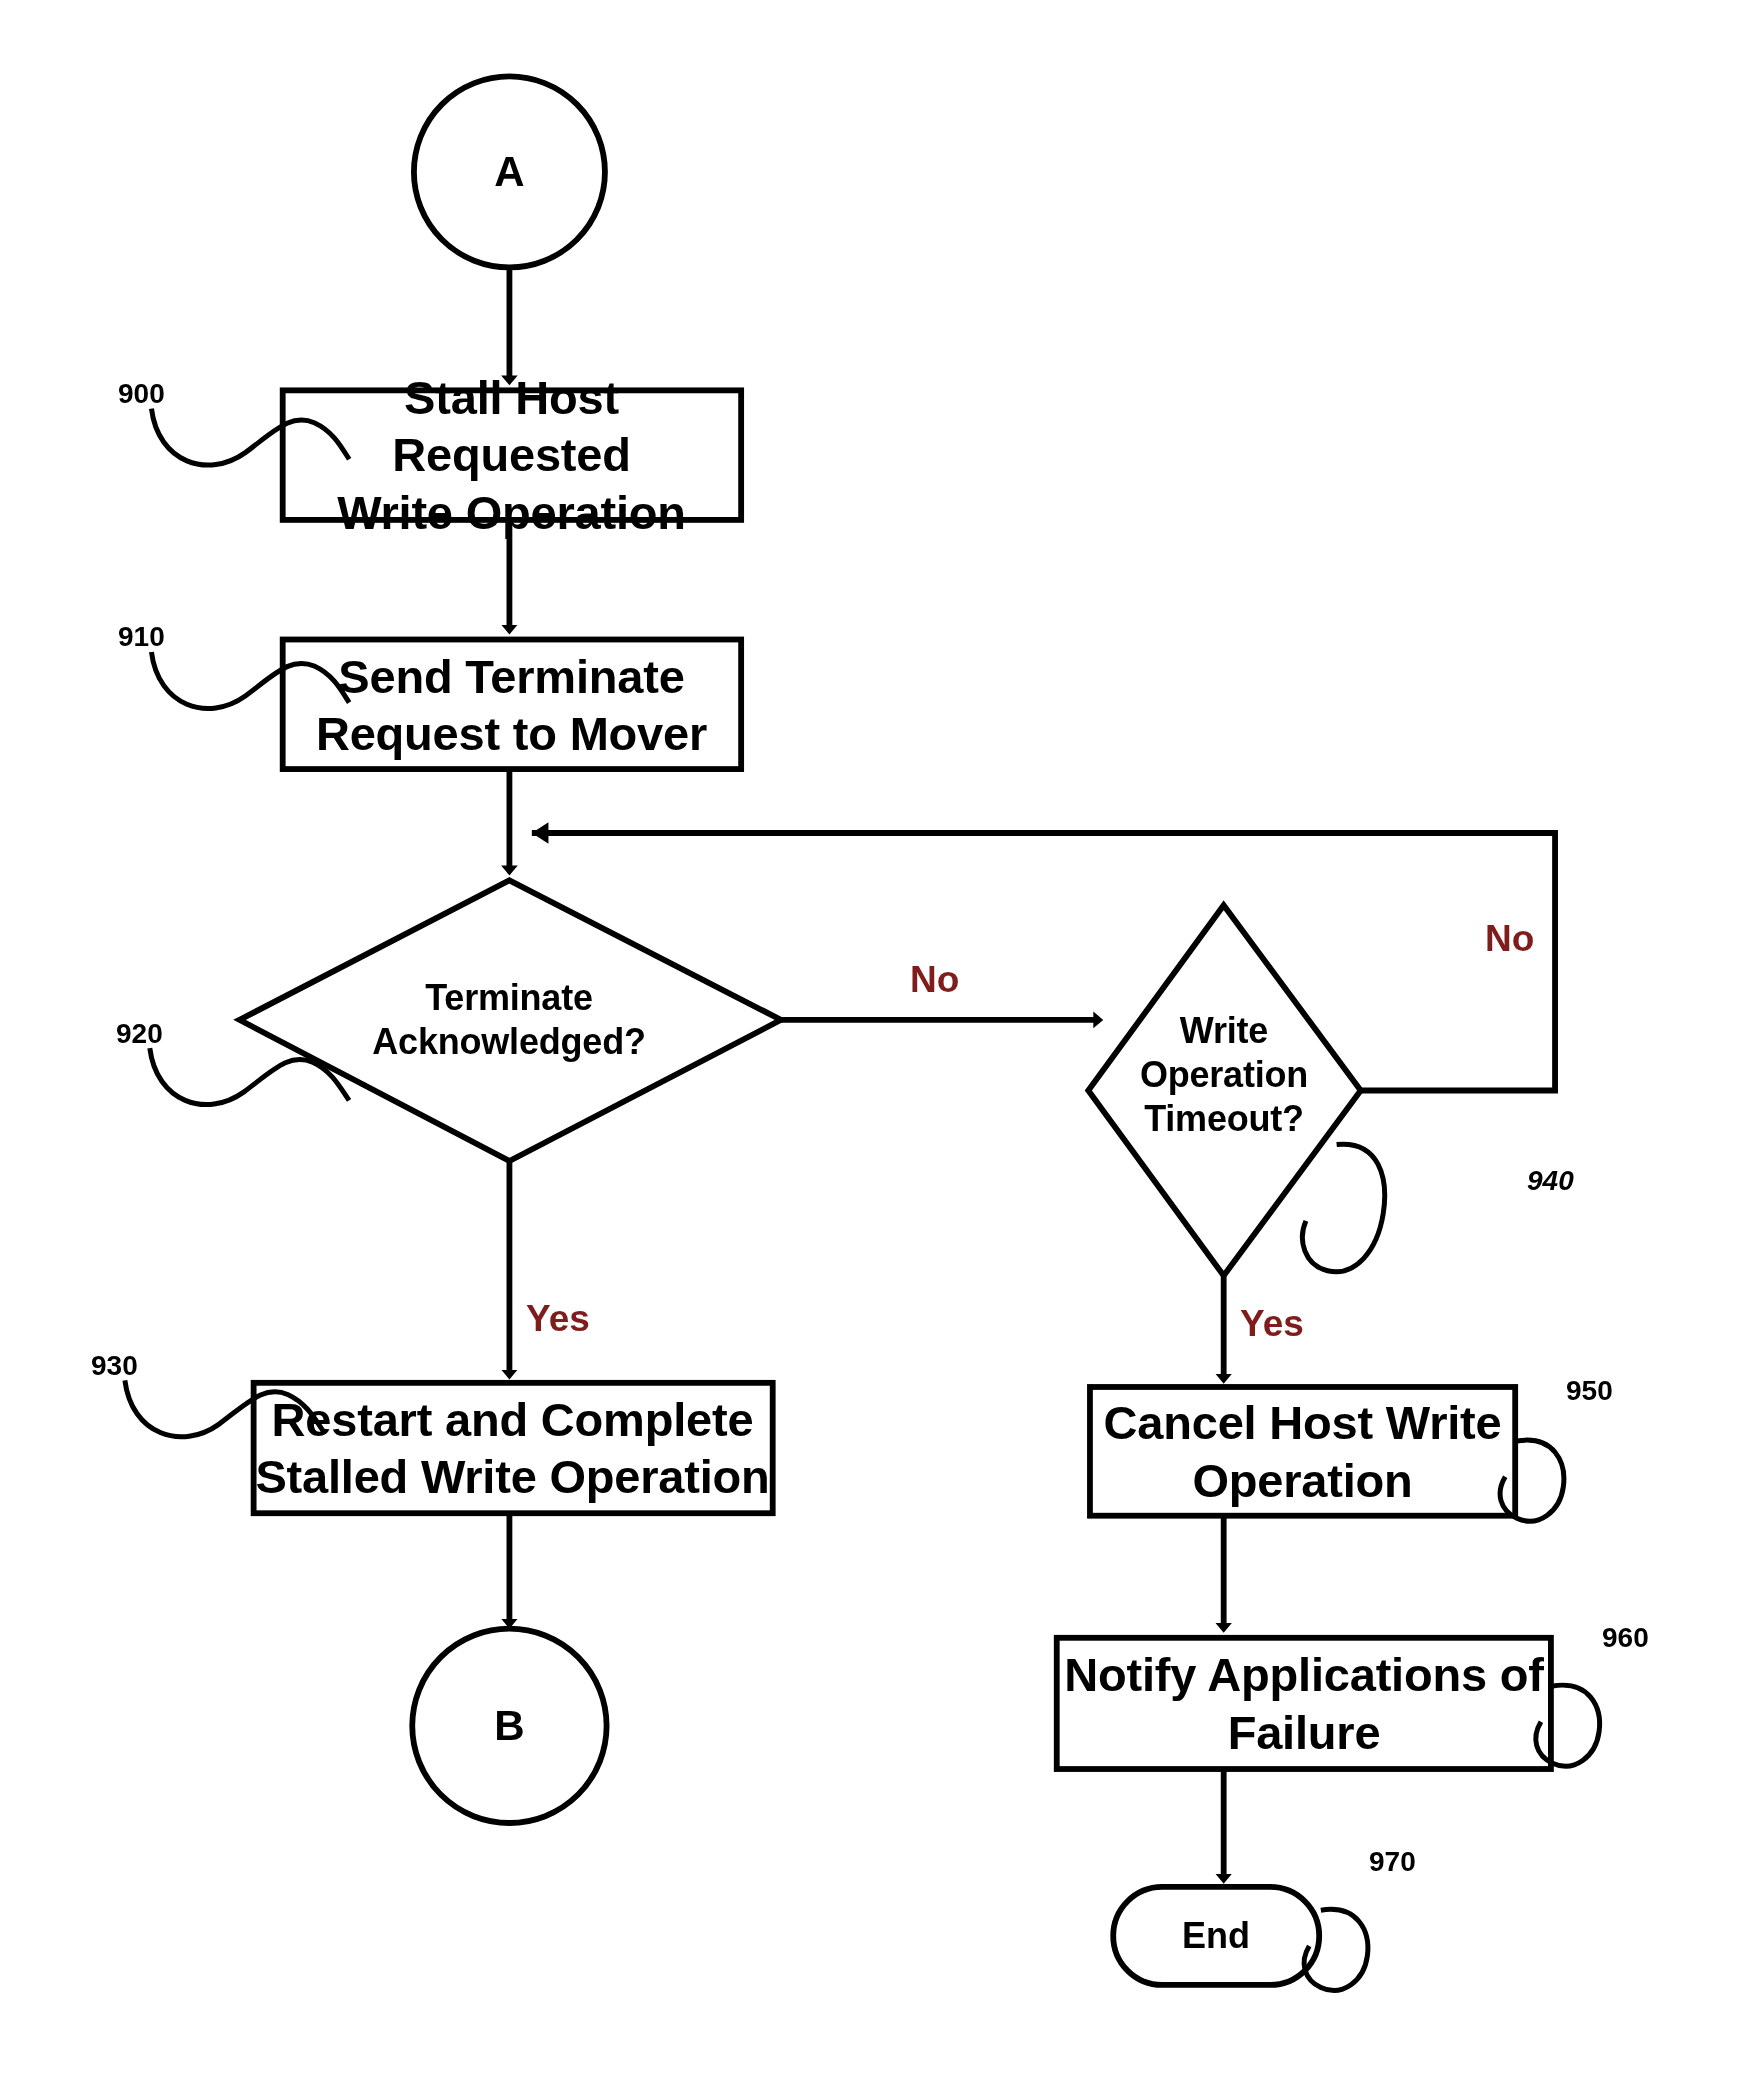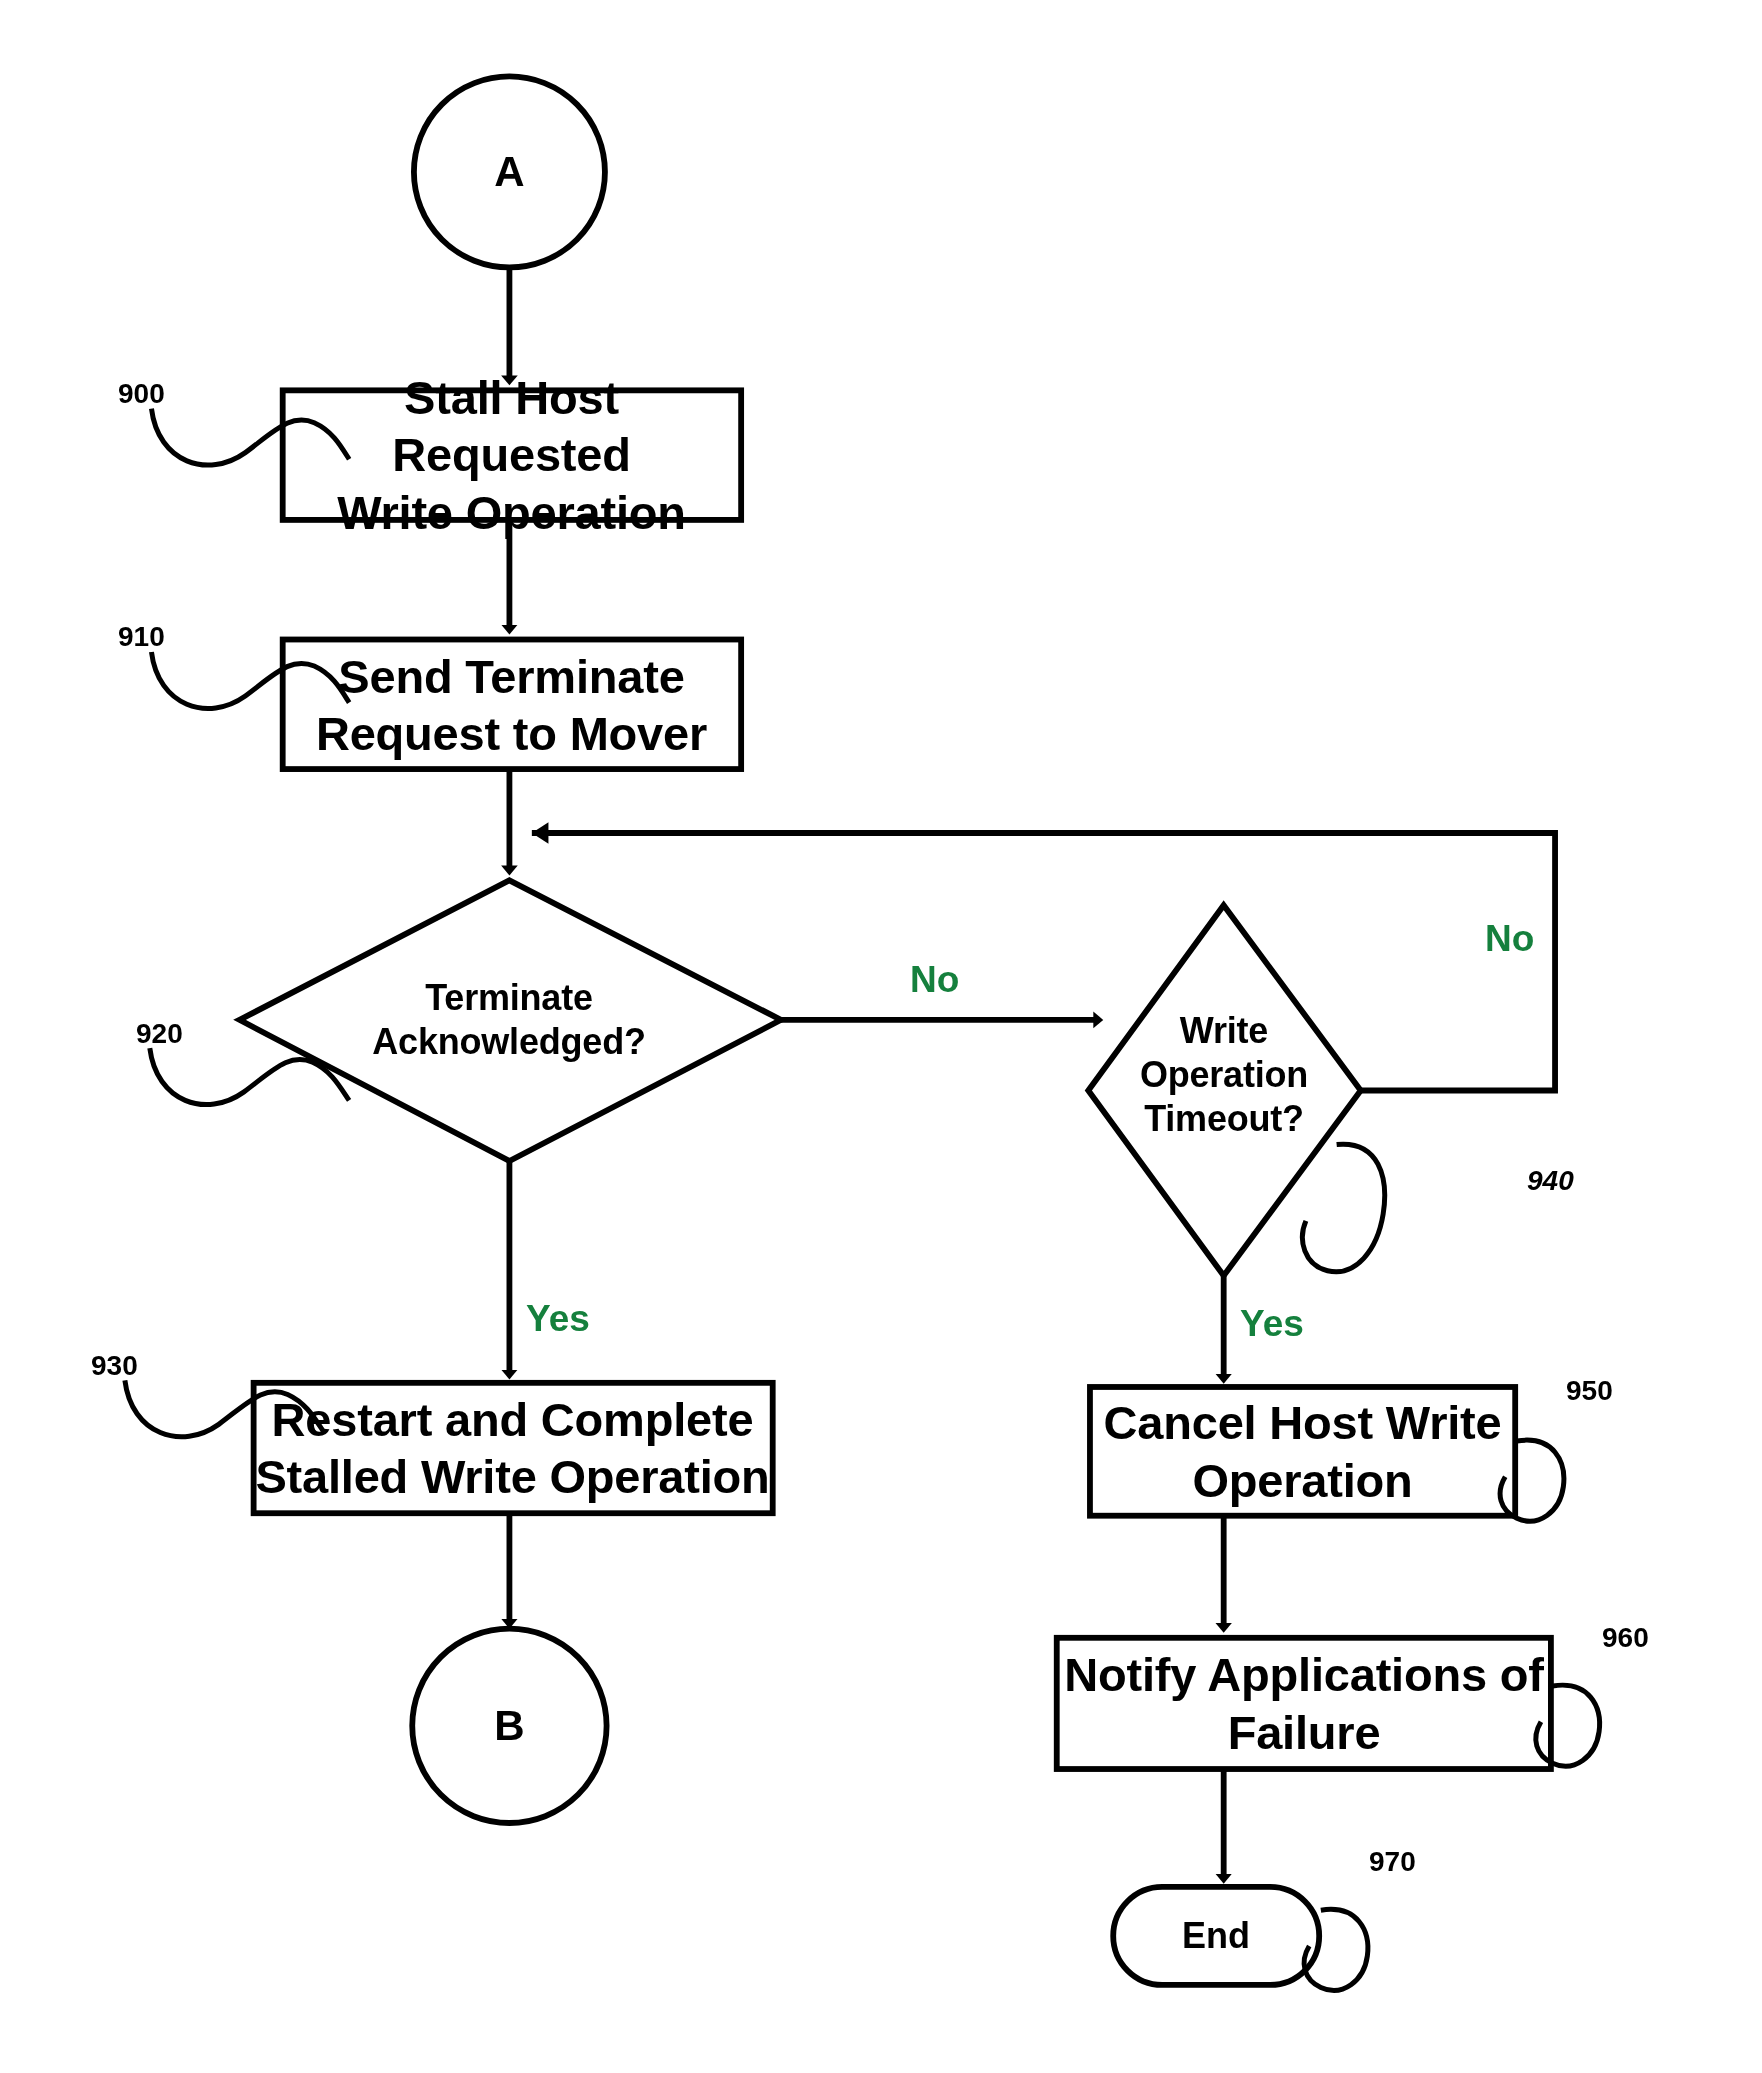--- a/index.html
+++ b/index.html
@@ -35,21 +35,21 @@
     white-space: pre-line;
   }
   .box-text { font-size: 47px; letter-spacing: -0.2px; }
   .diamond-text { font-size: 36px; letter-spacing: -0.2px; }
   .conn-text { font-size: 42px; font-weight: bold; }
   .term-text { font-size: 36px; font-weight: bold; }
   .edge-label {
     position: absolute;
     font-size: 37px;
     font-weight: bold;
-    color: #15803d;
+    color: #7f1d1d;
     white-space: nowrap;
   }
   .ref-label {
     position: absolute;
     font-size: 28px;
     font-weight: bold;
     color: #000000;
     white-space: nowrap;
   }
 </style>
@@ -153,21 +153,21 @@
   <div class="edge-label" style="left:526px; top:1298px;">Yes</div>
 
   <div class="edge-label" style="left:1485px; top:918px;">No</div>
 
   <div class="edge-label" style="left:1240px; top:1303px;">Yes</div>
 
   <div class="ref-label" style="left:118px; top:378px;">900</div>
 
   <div class="ref-label" style="left:118px; top:621px;">910</div>
 
-  <div class="ref-label" style="left:116px; top:1018px;margin-left:20px;">920</div>
+  <div class="ref-label" style="left:116px; top:1018px;">920</div>
 
   <div class="ref-label" style="left:91px; top:1350px;">930</div>
 
   <div class="ref-label" style="left:1527px; top:1165px;font-style:italic;">940</div>
 
   <div class="ref-label" style="left:1566px; top:1375px;">950</div>
 
   <div class="ref-label" style="left:1602px; top:1622px;">960</div>
 
   <div class="ref-label" style="left:1369px; top:1846px;">970</div>

